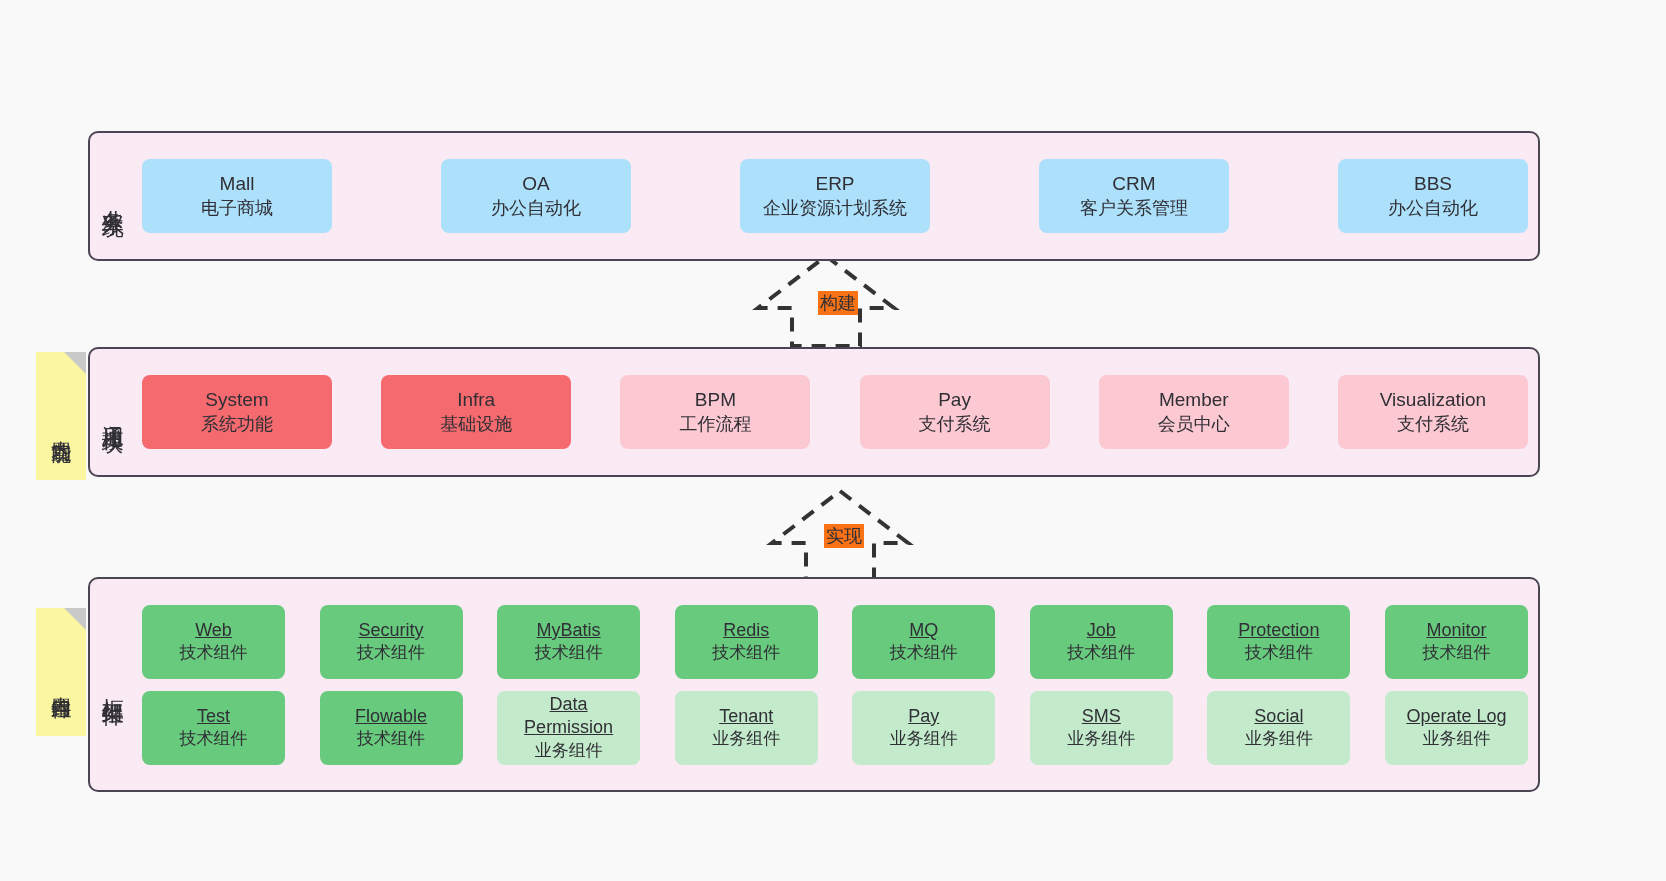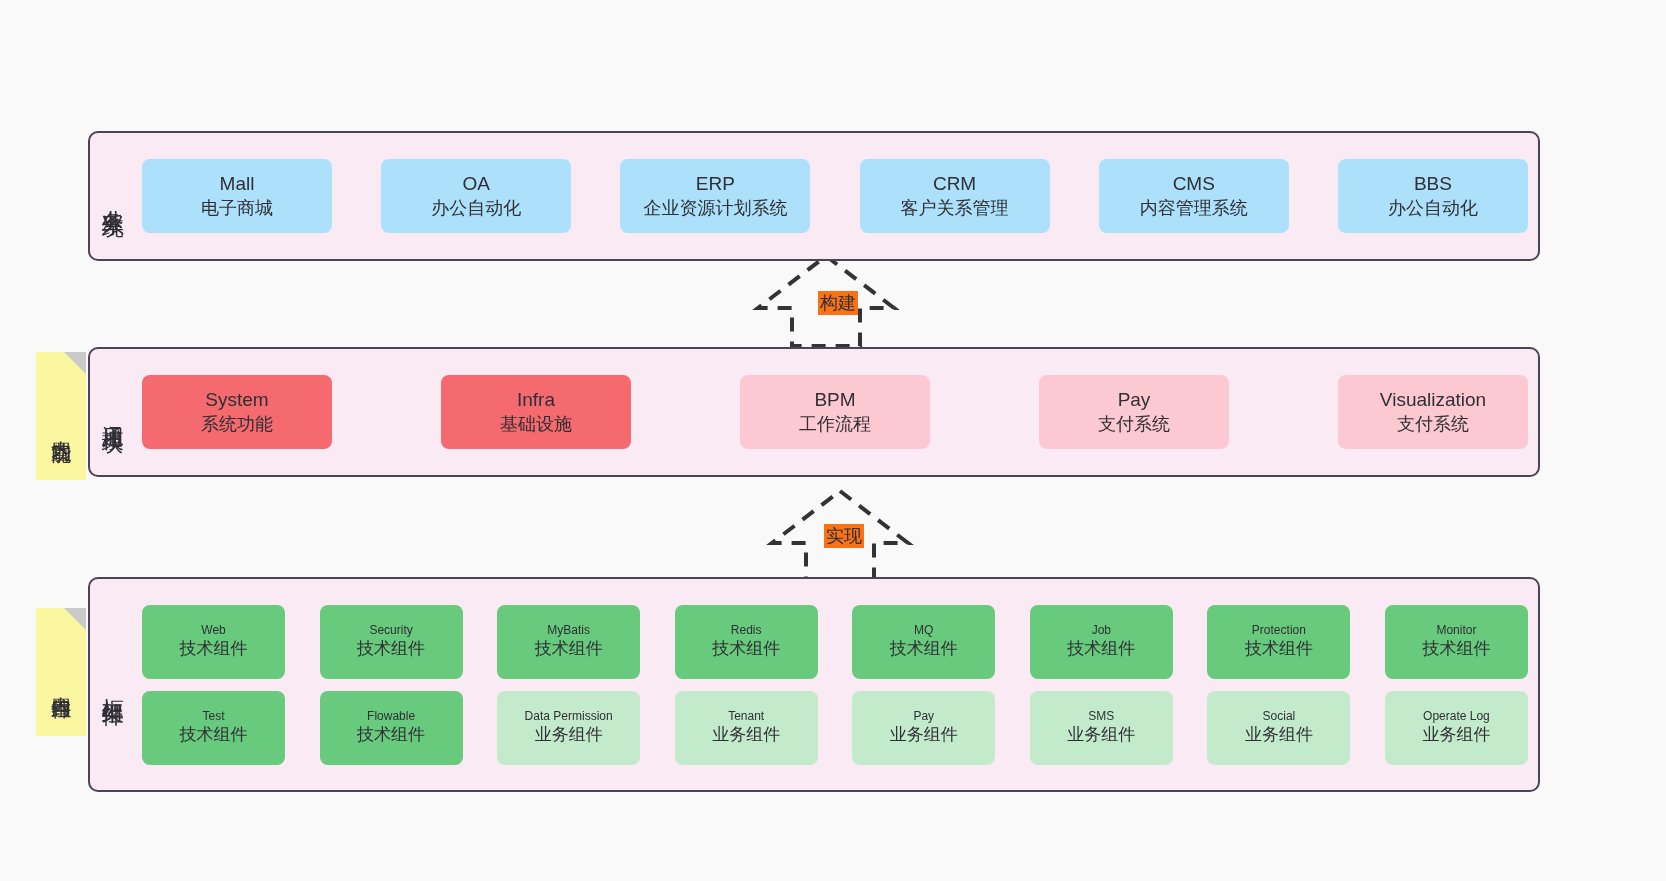--- a/index.html
+++ b/index.html
@@ -57,21 +57,21 @@
     align-items: center;
     justify-content: center;
     text-align: center;
     color: #2f2f35;
     line-height: 1.3;
     overflow: hidden;
     padding: 4px 6px;
   }
   .card .en { font-size: 19px; }
   .card .cn { font-size: 18px; }
-  .card.small .en { font-size: 12px; }
+  .card.small .en { font-size: 18px; text-decoration: underline; }
   .card.small .cn { font-size: 17px; }
 
   .blue  { background: #ace0fb; }
   .red   { background: #f46a6f; }
   .pink  { background: #fcc9d2; }
   .green { background: #68ca7d; }
   .lgreen{ background: #c3ebcb; }
 
   
   #band-business {
@@ -220,24 +220,20 @@
     </div>
     <div class="card blue">
       <div class="en">ERP</div>
       <div class="cn">企业资源计划系统</div>
     </div>
     <div class="card blue">
       <div class="en">CRM</div>
       <div class="cn">客户关系管理</div>
     </div>
     <div class="card blue">
-      <div class="en">CMS</div>
-      <div class="cn">内容管理系统</div>
-    </div>
-    <div class="card blue">
       <div class="en">BBS</div>
       <div class="cn">办公自动化</div>
     </div>
   </div>
 </div>
 
 <div class="band" id="band-modules">
   <div class="band-title">通用模块</div>
   <div class="band-body">
     <div class="card red">
@@ -250,20 +246,24 @@
     </div>
     <div class="card pink">
       <div class="en">BPM</div>
       <div class="cn">工作流程</div>
     </div>
     <div class="card pink">
       <div class="en">Pay</div>
       <div class="cn">支付系统</div>
     </div>
     <div class="card pink">
+      <div class="en">Member</div>
+      <div class="cn">会员中心</div>
+    </div>
+    <div class="card pink">
       <div class="en">Visualization</div>
       <div class="cn">支付系统</div>
     </div>
   </div>
 </div>
 
 <div class="band" id="band-framework">
   <div class="band-title">框架组件</div>
   <div class="band-body">
 

